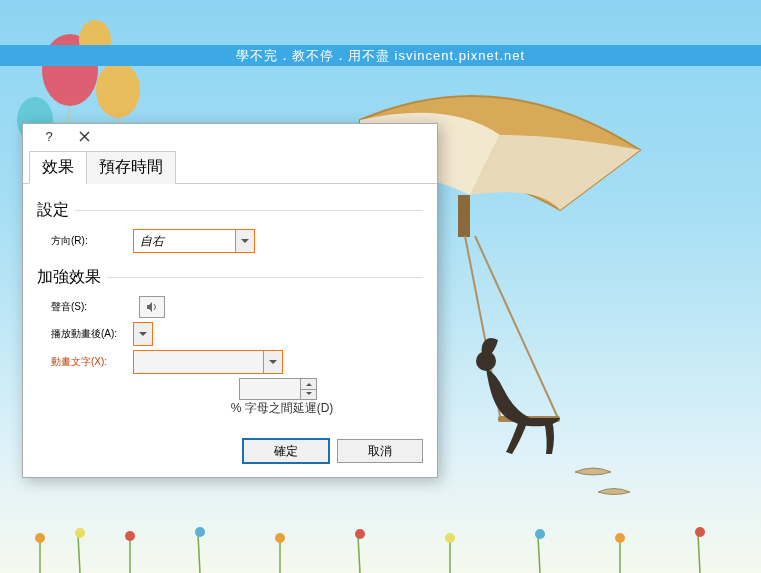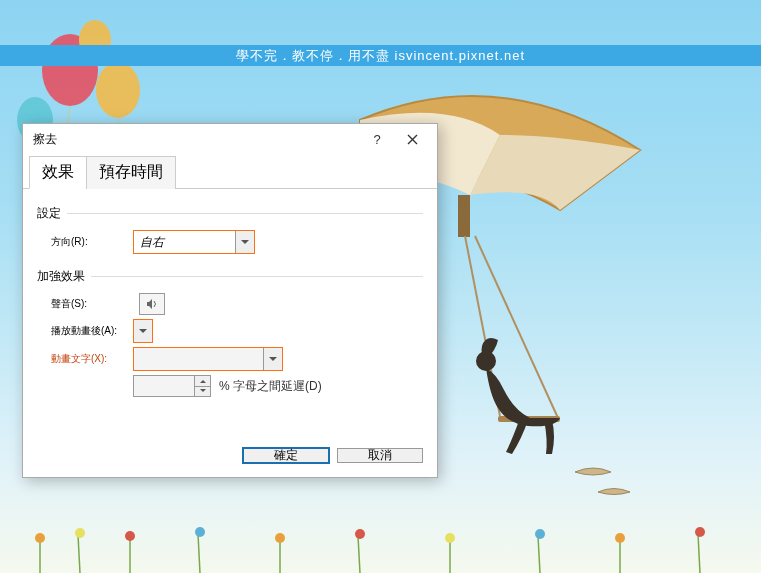--- a/index.html
+++ b/index.html
@@ -67,21 +67,21 @@
   background: #f5f5f5;
   margin-right: -1px;
   margin-bottom: -1px;
   font-size: 16px;
 }
 .tab.active { background: #fff; border-bottom: 1px solid #fff; }
 .content {
   flex: 1;
   padding: 10px 14px 8px 14px;
 }
-.section-label { font-size: 12px; margin: 6px 0 8px 0; justify-content: flex-end; }
+.section-label { font-size: 16px; margin: 6px 0 8px 0; justify-content: flex-end; }
 .section-label.with-line {
   display: flex; align-items: center; gap: 6px;
 }
 .section-label.with-line::after {
   content: ""; flex: 1; height: 1px; background: #ddd;
 }
 .row {
   display: flex; align-items: center;
   margin: 4px 0;
   padding-left: 14px;
@@ -120,21 +120,21 @@
 .spinner-btns div:first-child { border-bottom: 1px solid #999; }
 .spinner-btns div::after { content:""; border:3px solid transparent; }
 .spinner-btns div:first-child::after { border-bottom-color:#555; margin-bottom:2px;}
 .spinner-btns div:last-child::after { border-top-color:#555; margin-top:2px;}
 .delay-text { font-size: 12px; margin-left: 8px; color: #333; }
 .dlg-buttons {
   display: flex; justify-content: flex-end; gap: 8px;
   padding: 10px 14px 14px 14px;
 }
 .btn {
-  min-width: 86px; height: 15px;
+  min-width: 86px; height: 24px;
   border: 1px solid #999; background: #f0f0f0;
   font-size: 12px; display: flex; align-items: center; justify-content: center;
 }
 .btn.primary { border: 1px solid #1a6fb0; outline: 1px solid #1a6fb0; }
 </style>
 </head>
 <body>
 
 <div class="titlebar">學不完．教不停．用不盡 isvincent.pixnet.net</div>
 
@@ -199,21 +199,20 @@
       <circle cx="450" cy="538" r="5" fill="#e6df60"></circle>
         <circle cx="540" cy="534" r="5" fill="#5cb0d6"></circle>
       <circle cx="620" cy="538" r="5" fill="#e9a03a"></circle>
         <circle cx="700" cy="532" r="5" fill="#d6584a"></circle>
     </g>
   </svg>
 </div>
 
 <div class="dialog">
   <div class="dlg-titlebar">
-    <span class="dlg-title">擦去</span>
     <div class="dlg-help">?</div>
     <div class="dlg-close">
       <svg viewBox="0 0 11 11">
           <path d="M1 1 L10 10 M10 1 L1 10" stroke="#333" stroke-width="1.4"></path>
         </svg>
     </div>
   </div>
 
   <div class="tabs">
     <div class="tab active">效果</div>
@@ -255,21 +254,21 @@
     </div>
 
     <div class="row">
       <span class="row-label disabled">動畫文字(X):</span>
       <div class="combo w148 disabled">
         <span class="combo-text"></span>
         <span class="combo-btn"></span>
       </div>
     </div>
 
-    <div class="row" style="padding-left:96px; ">
+    <div class="row" style="padding-left:96px; flex-direction:column;">
       <div class="spinner">
         <input class="spinner-input" disabled="" value="" style="">
         <div class="spinner-btns">
           <div></div>
           <div></div>
         </div>
       </div>
       <span class="delay-text">% 字母之間延遲(D)</span>
     </div>
   </div>

